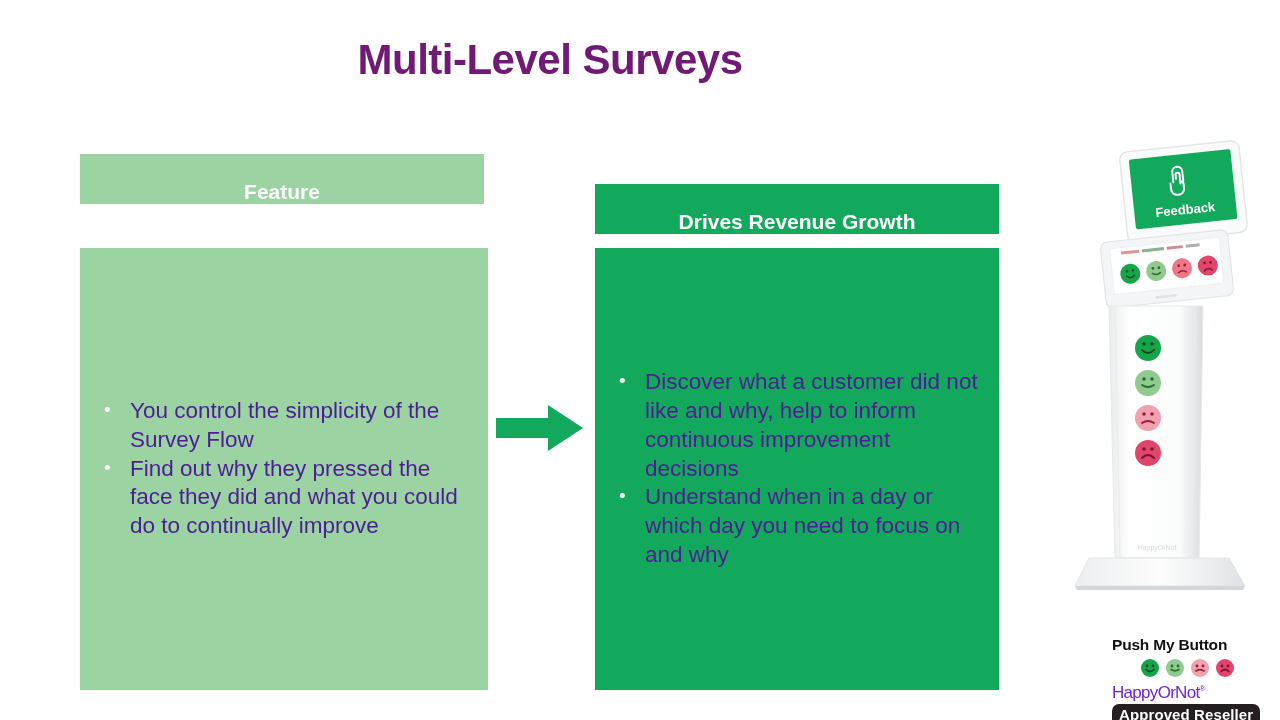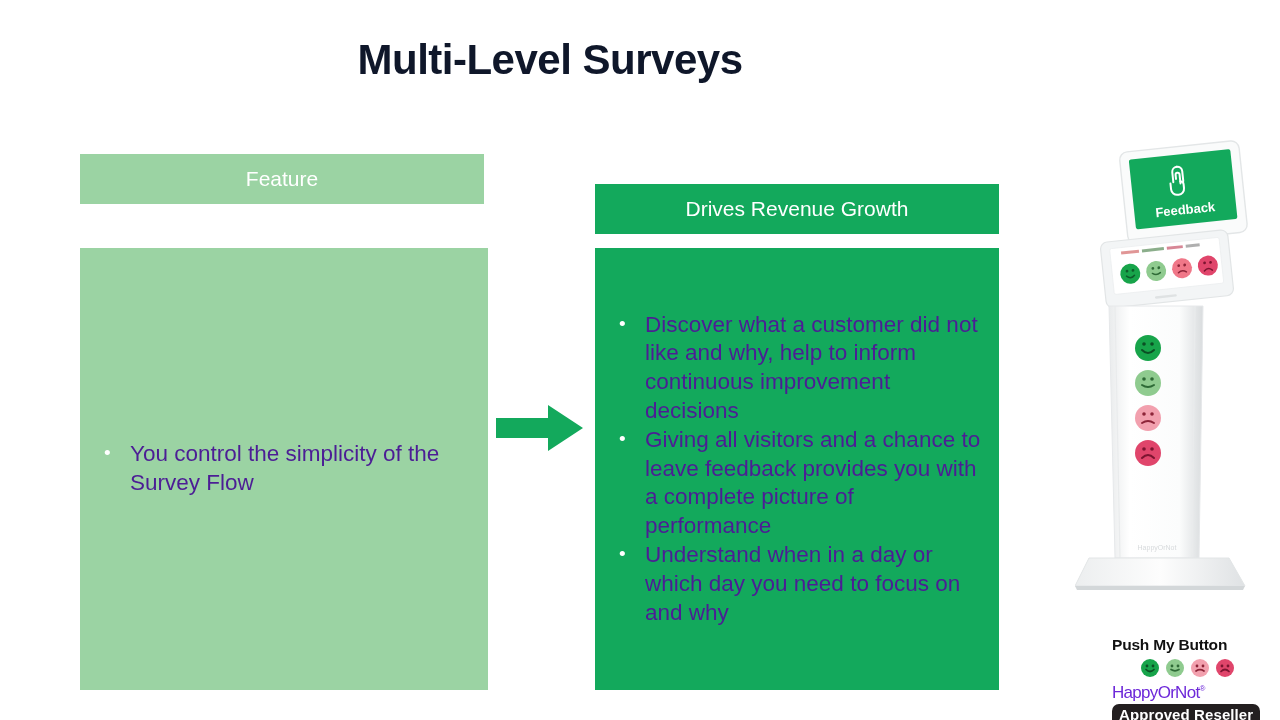--- a/index.html
+++ b/index.html
@@ -13,31 +13,31 @@
 
   
   .slide-title {
     position: absolute;
     left: 0; top: 36px;
     width: 1100px;
     text-align: center;
     font-size: 42px;
     font-weight: bold;
     letter-spacing: -0.5px;
-    color: #0f172a;
+    color: #701a75;
   }
 
   
   .col-header {
     position: absolute;
     display: flex;
-    align-items: center;
+    align-items: flex-end;
     justify-content: center;
     color: #ffffff;
-    font-weight: normal;
+    font-weight: bold;
     font-size: 21px;
   }
   .col-header.left  { left: 80px;  top: 154px; width: 404px; height: 50px; background: #9BD3A3; }
   .col-header.right { left: 595px; top: 154px; width: 404px; height: 50px; background: #13A95C; margin-top: 30px; }
 
   
   .panel {
     position: absolute;
     padding: 18px 14px 18px 10px;
     display: flex;
@@ -120,27 +120,27 @@
     <span>Feature</span>
   </div>
 
   <div class="col-header right">
     <span>Drives Revenue Growth</span>
   </div>
 
   <div class="panel left">
     <ul class="bullets">
       <li>You control the simplicity of the Survey Flow</li>
+      <li>Find out why they pressed the face they did and what you could do to continually improve</li>
     </ul>
   </div>
 
   <div class="panel right">
     <ul class="bullets">
       <li>Discover what a customer did not like and why, help to inform continuous improvement decisions</li>
-      <li>Giving all visitors and a chance to leave feedback provides you with a complete picture of performance</li>
       <li>Understand when in a day or which day you need to focus on and why</li>
     </ul>
   </div>
 
   <div class="arrow-wrap">
     <svg width="88" height="50" viewBox="0 0 88 50">
       <polygon points="0,15 52,15 52,2 87,25 52,48 52,35 0,35" fill="#13A95C"></polygon>
     </svg>
   </div>
 

